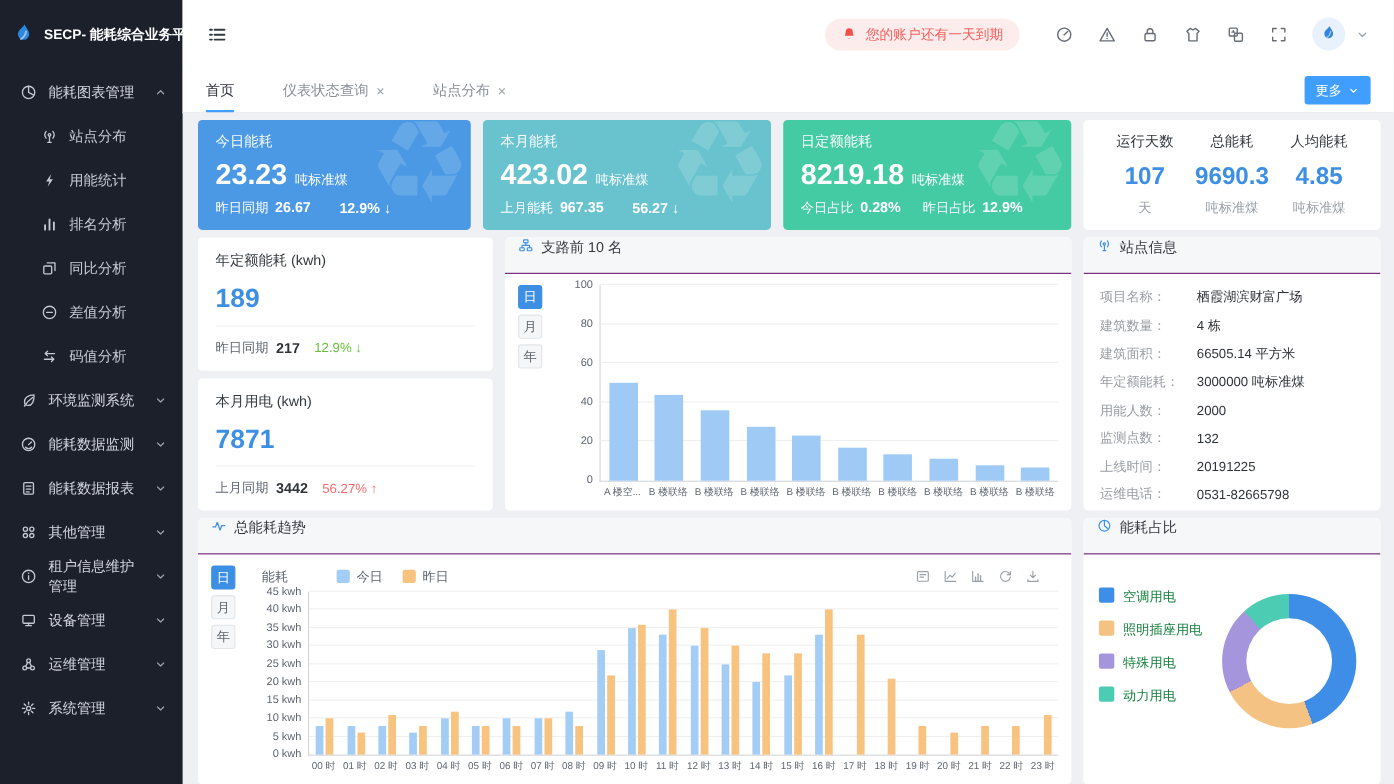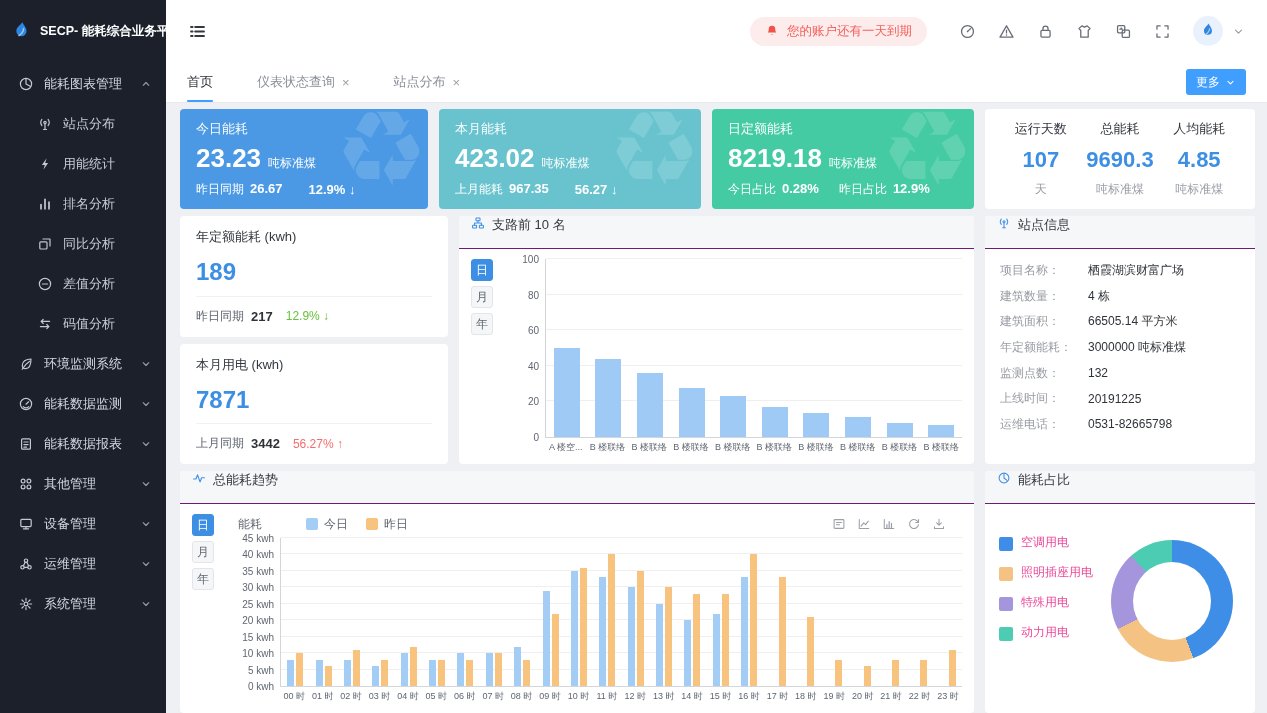--- a/index.html
+++ b/index.html
@@ -104,21 +104,21 @@
   .axis-name { width:60px; text-align:center; font-size:12px; color:#5f6670; flex:none; }
   .legend { display:flex; gap:18px; margin-left:26px; }
   .litem { display:flex; align-items:center; gap:6px; font-size:12px; color:#5f6670; cursor:pointer; }
   .lsq { width:12px; height:12px; border-radius:2px; }
   .toolbox { margin-left:auto; display:flex; gap:11px; color:#9aa0a8; padding-right:16px; }
   .toolbox .icon { width:14px; height:14px; cursor:pointer; }
 
   
   .pie-body { display:flex; padding:22px 12px 12px 14px; }
   .plegend { display:flex; flex-direction:column; gap:13px; margin-top:8px; }
-  .plitem { display:flex; align-items:flex-end; gap:8px; font-size:12px; color:#ec4899; cursor:pointer; }
+  .plitem { display:flex; align-items:flex-start; gap:8px; font-size:12px; color:#15803d; cursor:pointer; }
   .plitem .lsq { width:14px; height:14px; }
   .donut { width:122px; height:122px; border-radius:50%; position:relative; margin-left:auto; margin-right:10px; margin-top:14px; flex:none; }
   .donut::after { content:""; position:absolute; inset:22px; background:#fff; border-radius:50%; }
 </style>
 </head>
 <body>
 
 <div class="app">
   <aside class="sidebar">
     <div class="logo">
@@ -255,20 +255,35 @@
           <span>其他管理</span>
           <span class="icon chev">
             <svg viewBox="0 0 16 16" fill="none" stroke="currentColor" stroke-width="1.2" stroke-linecap="round" stroke-linejoin="round">
               <path d="M4.3 6.3 8 10l3.7-3.7" stroke-width="1.5"></path>
             </svg>
           </span>
         </div>
         <div class="mi">
           <span class="icon micon">
             <svg viewBox="0 0 16 16" fill="none" stroke="currentColor" stroke-width="1.2" stroke-linecap="round" stroke-linejoin="round">
+              <circle cx="8" cy="8" r="5.6"></circle>
+              <path d="M8 7.3v3.5"></path>
+              <circle cx="8" cy="5.1" r="0.7" fill="currentColor" stroke="none"></circle>
+            </svg>
+          </span>
+          <span>租户信息维护管理</span>
+          <span class="icon chev">
+            <svg viewBox="0 0 16 16" fill="none" stroke="currentColor" stroke-width="1.2" stroke-linecap="round" stroke-linejoin="round">
+              <path d="M4.3 6.3 8 10l3.7-3.7" stroke-width="1.5"></path>
+            </svg>
+          </span>
+        </div>
+        <div class="mi">
+          <span class="icon micon">
+            <svg viewBox="0 0 16 16" fill="none" stroke="currentColor" stroke-width="1.2" stroke-linecap="round" stroke-linejoin="round">
               <rect x="2.8" y="3.4" width="10.4" height="7.2" rx="1"></rect>
               <path d="M8 10.6v2.2M5.4 12.8h5.2"></path>
             </svg>
           </span>
           <span>设备管理</span>
           <span class="icon chev">
             <svg viewBox="0 0 16 16" fill="none" stroke="currentColor" stroke-width="1.2" stroke-linecap="round" stroke-linejoin="round">
               <path d="M4.3 6.3 8 10l3.7-3.7" stroke-width="1.5"></path>
             </svg>
           </span>
@@ -573,20 +588,24 @@
                 <span class="site-label">建筑数量：</span>
                 <span class="site-value">4 栋</span>
               </div>
               <div class="site-row">
                 <span class="site-label">建筑面积：</span>
                 <span class="site-value">66505.14 平方米</span>
               </div>
               <div class="site-row">
                 <span class="site-label">年定额能耗：</span>
                 <span class="site-value">3000000 吨标准煤</span>
+              </div>
+              <div class="site-row">
+                <span class="site-label">用能人数：</span>
+                <span class="site-value">2000</span>
               </div>
               <div class="site-row">
                 <span class="site-label">监测点数：</span>
                 <span class="site-value">132</span>
               </div>
               <div class="site-row">
                 <span class="site-label">上线时间：</span>
                 <span class="site-value">20191225</span>
               </div>
               <div class="site-row">

